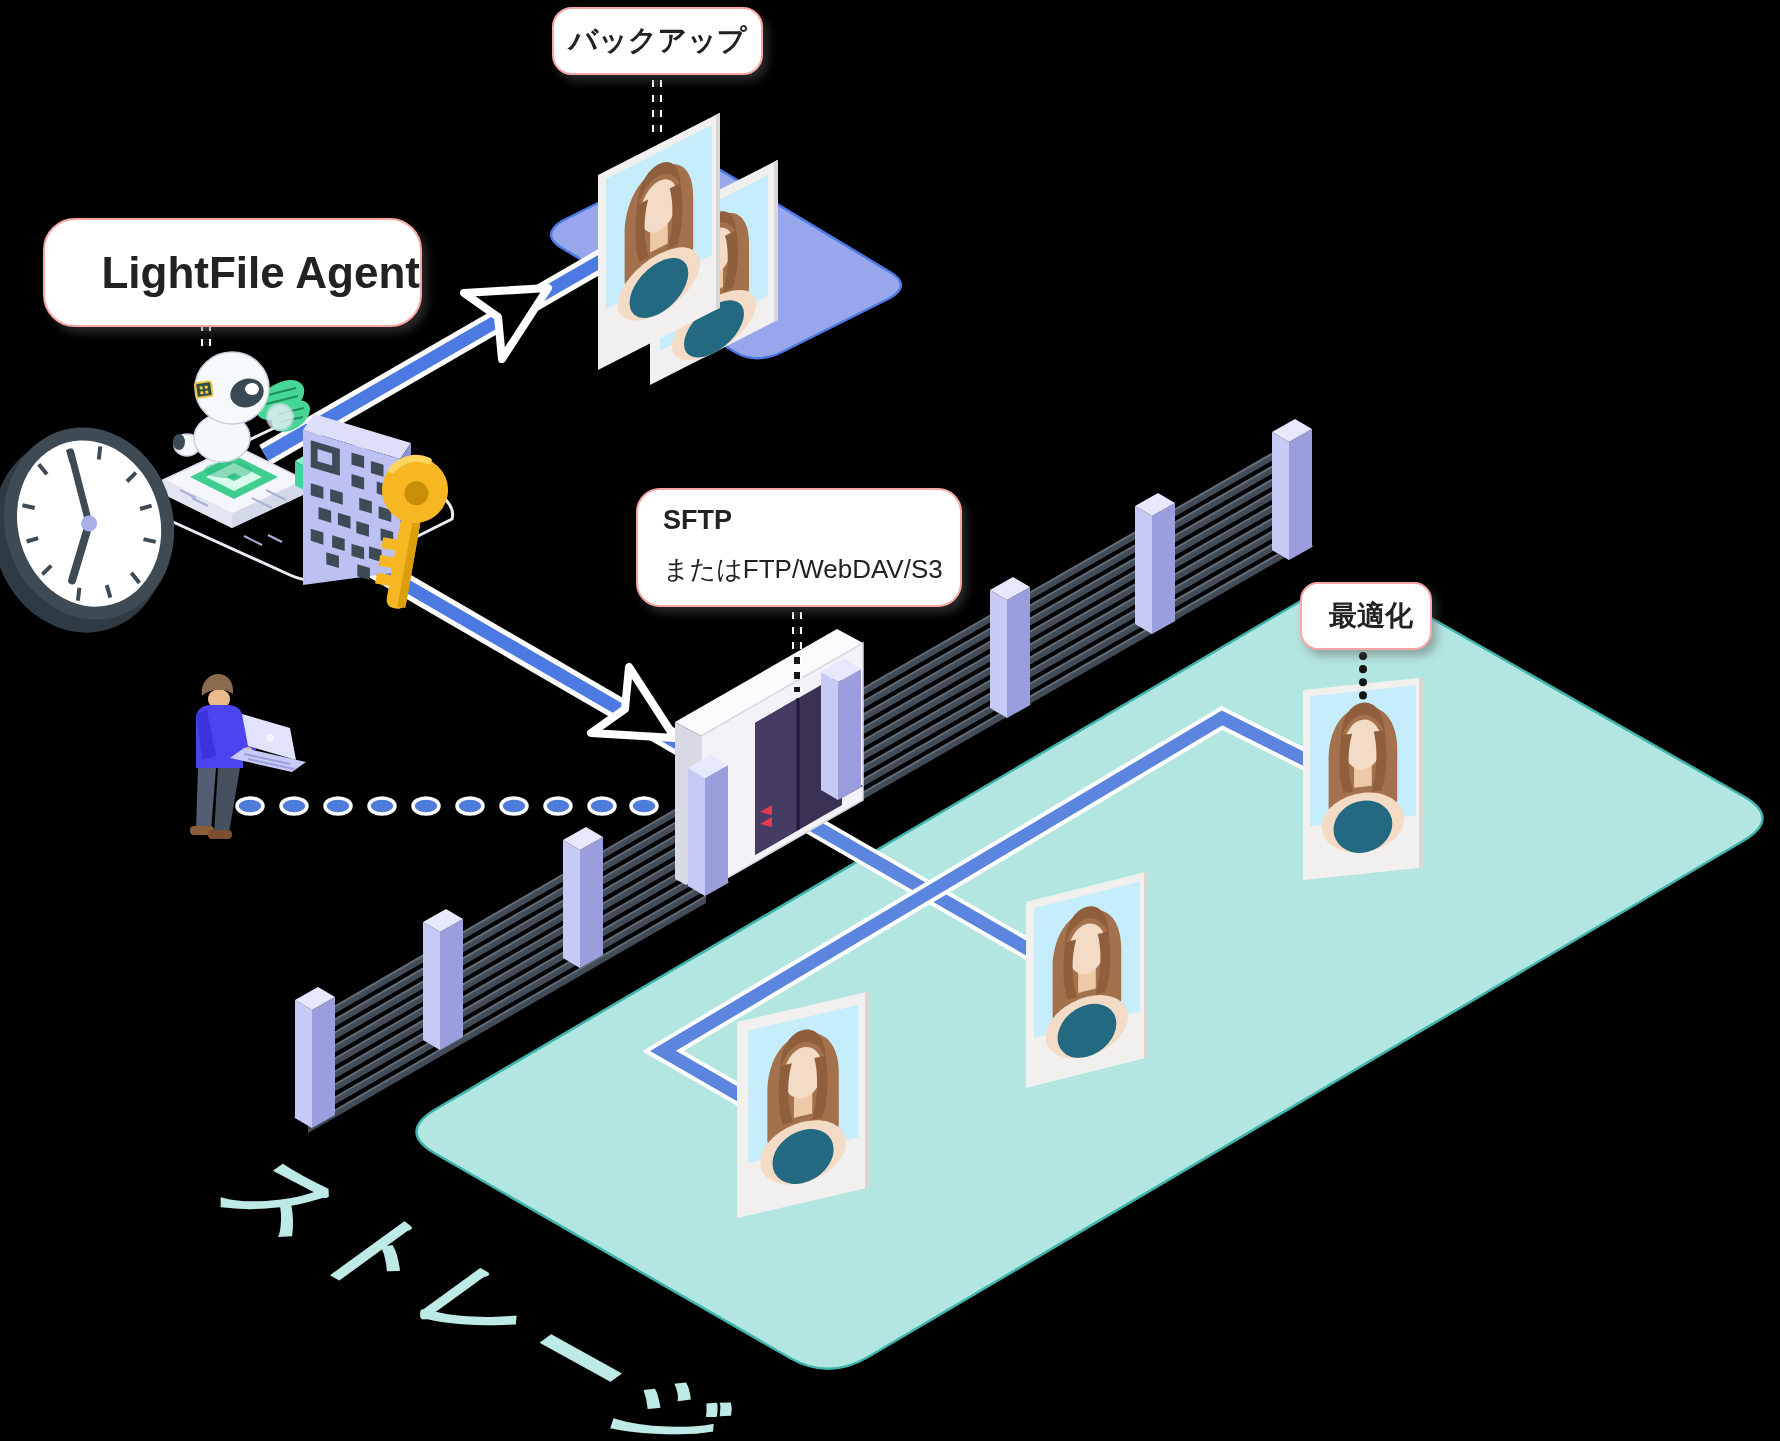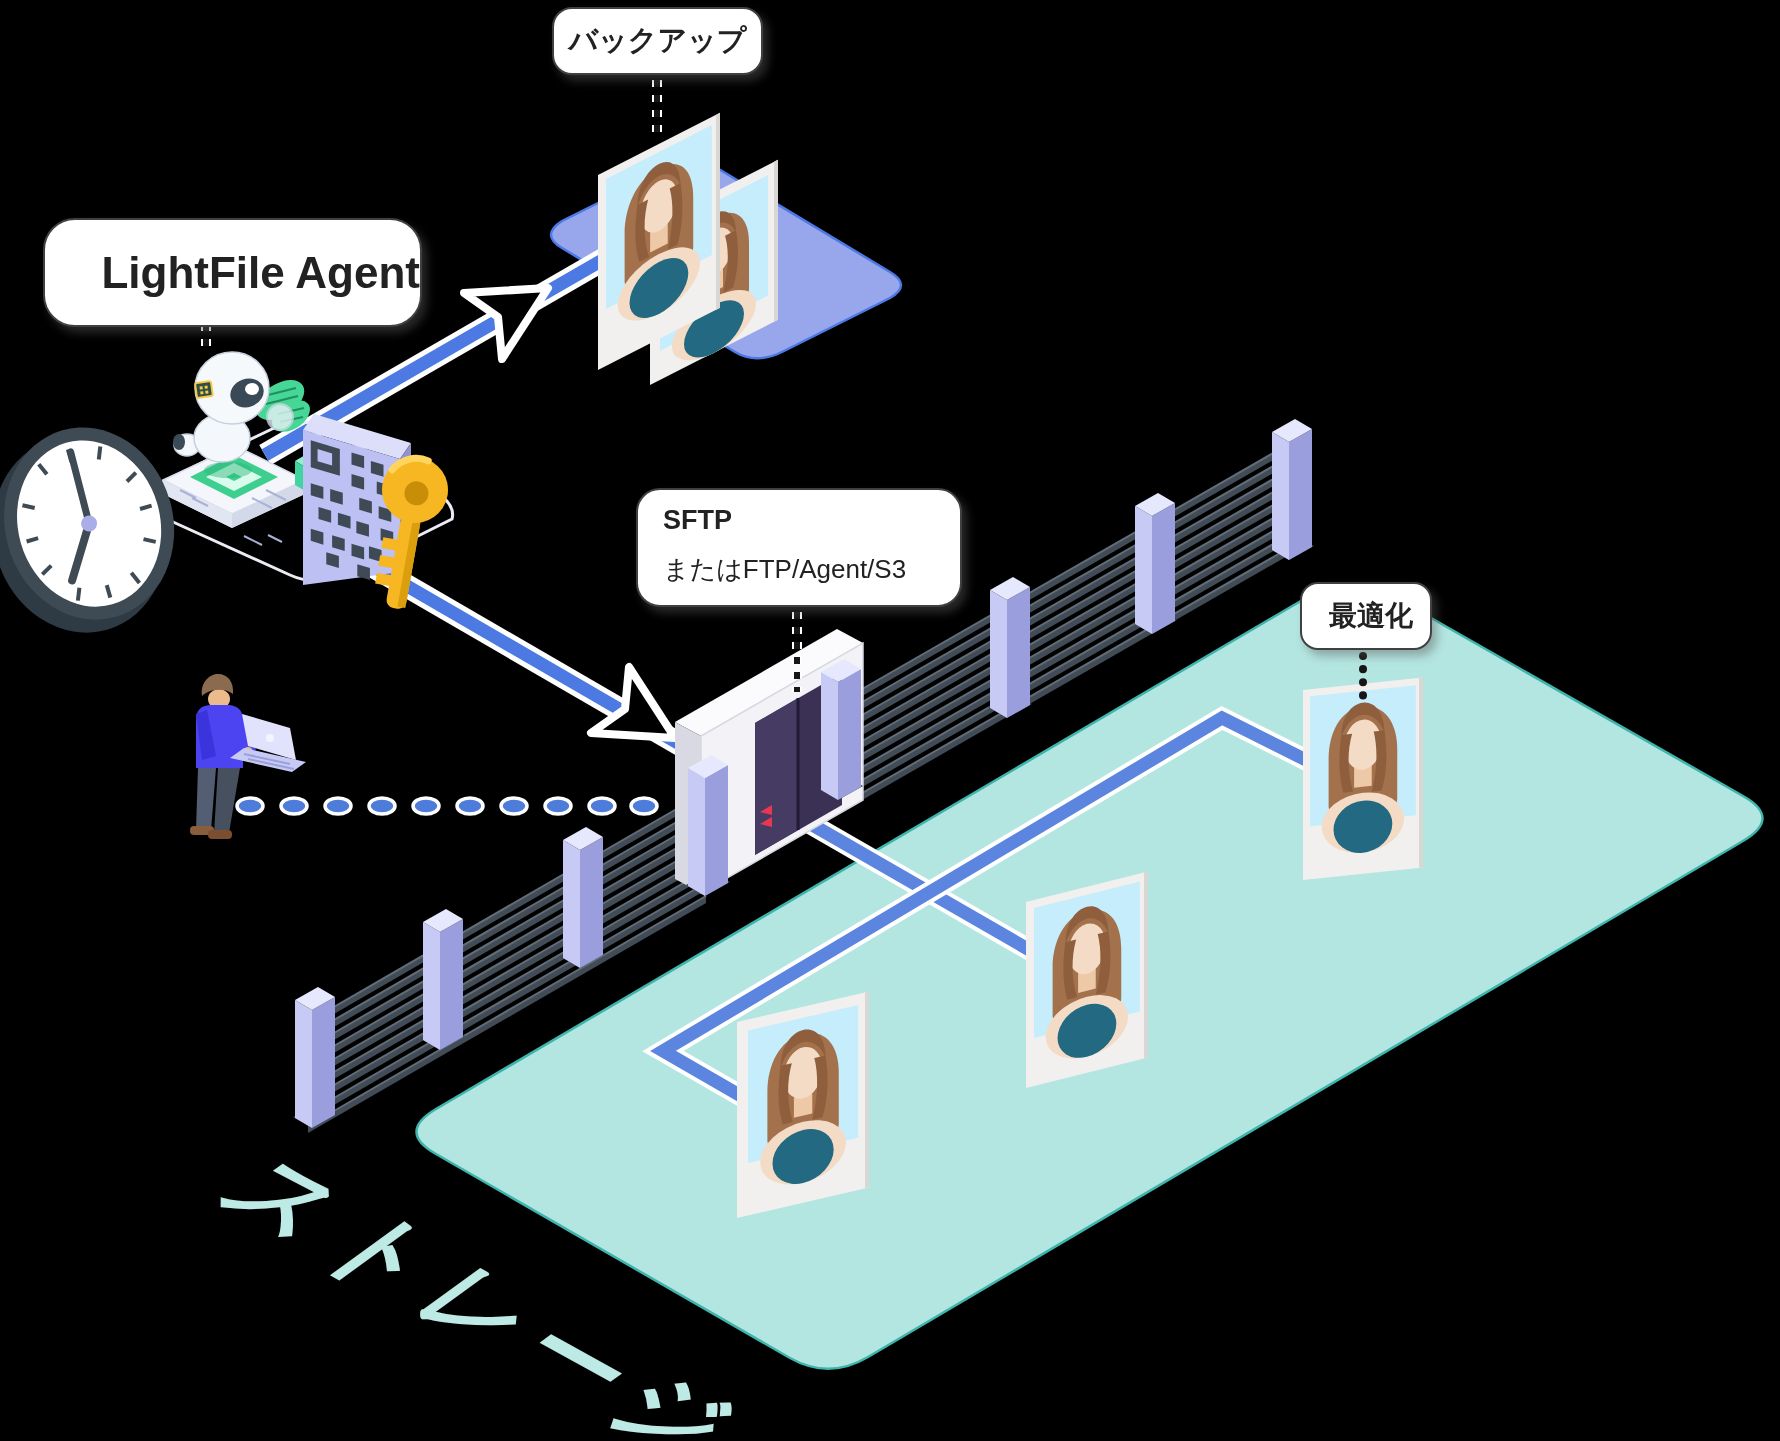--- a/index.html
+++ b/index.html
@@ -8,21 +8,21 @@
     --path_blue:#5B85DE; --arrow_blue:#4C79E2;
     --key_gold:#F7B723; --wing_green:#46D695; --pad_green:#3ECF8E;
     --fence_dark:#414C57; --post_lavender:#C7CAF4; --door_purple:#3B3154;
     --alert_red:#E8384F; --storage_text:#BDEAE5; --label_text:#222222;
   }
   html,body{margin:0;padding:0;background:#000;}
   body{width:1780px;height:1441px;position:relative;overflow:hidden;
        font-family:"Liberation Sans","DejaVu Sans",sans-serif;}
   #scene{position:absolute;left:0;top:0;}
   .label-box{
-    position:absolute; background:#fff; border:2px solid #404040;
+    position:absolute; background:#fff; border:2px solid #fca5a5;
     box-shadow:5px 6px 10px rgba(90,90,90,.45);
     color:var(--label_text); box-sizing:border-box; z-index:20;
   }
   .label-backup{left:552px;top:7px;width:211px;height:68px;border-radius:20px;
     font-size:29px;font-weight:bold;display:flex;align-items:center;justify-content:center;}
   .label-agent{left:43px;top:218px;width:379px;height:109px;border-radius:32px;
     font-size:44px;font-weight:bold;display:flex;align-items:center;justify-content:flex-end;}
   .label-sftp{left:636px;top:488px;width:326px;height:119px;border-radius:24px;
     padding:16px 0 8px 25px;}
   .label-sftp .t1{font-size:27px;font-weight:bold;line-height:1.1;}
@@ -349,20 +349,20 @@
 <div class="label-box label-backup">
   <span>バックアップ</span>
 </div>
 
 <div class="label-box label-agent">
   <span>LightFile Agent</span>
 </div>
 
 <div class="label-box label-sftp">
   <div class="t1">SFTP</div>
-  <div class="t2">またはFTP/Agent/S3</div>
+  <div class="t2">またはFTP/WebDAV/S3</div>
 </div>
 
 <div class="label-box label-opt">
   <span>最適化</span>
 </div>
 
 <div class="storage-word">ストレージ</div>
 
 </body></html>

